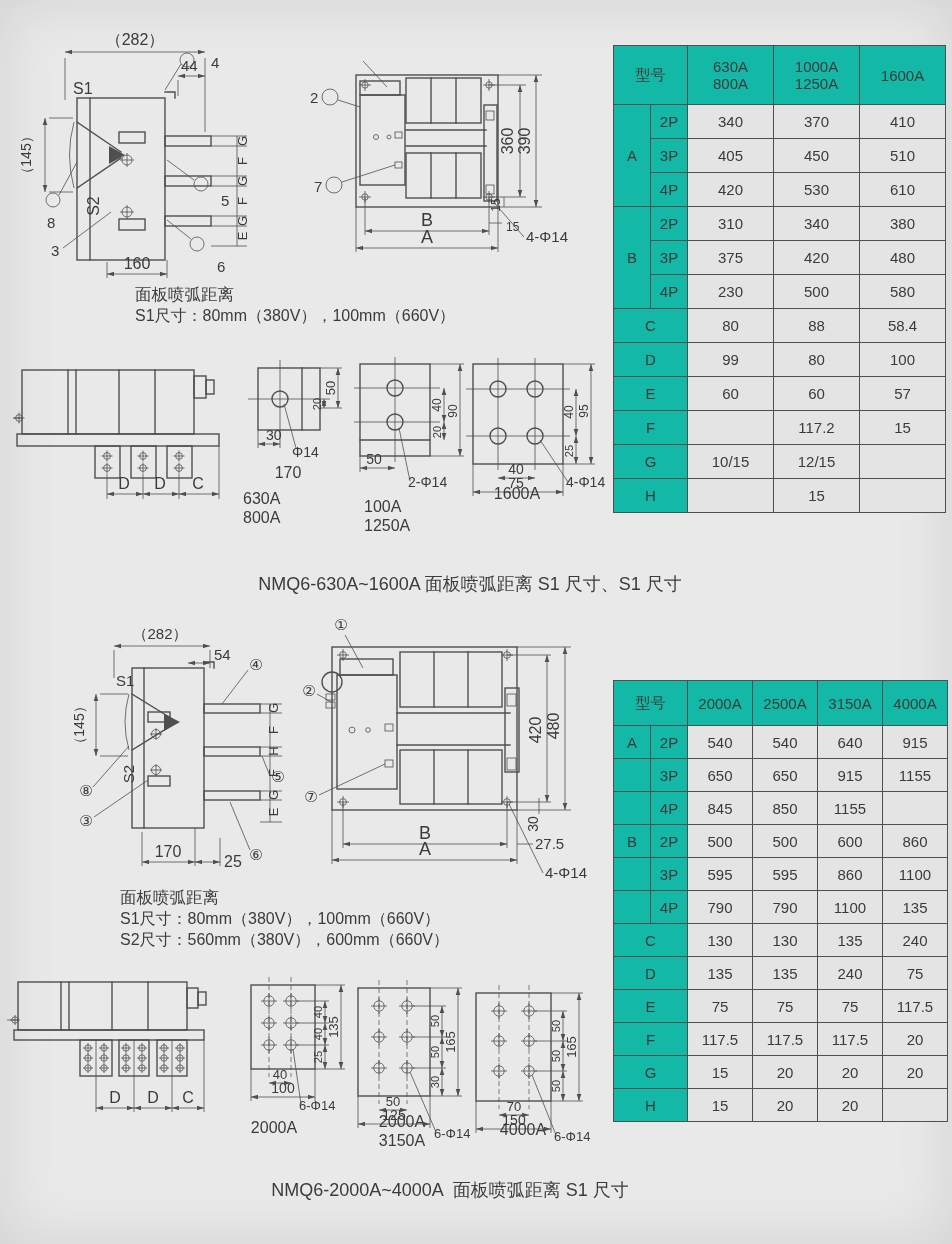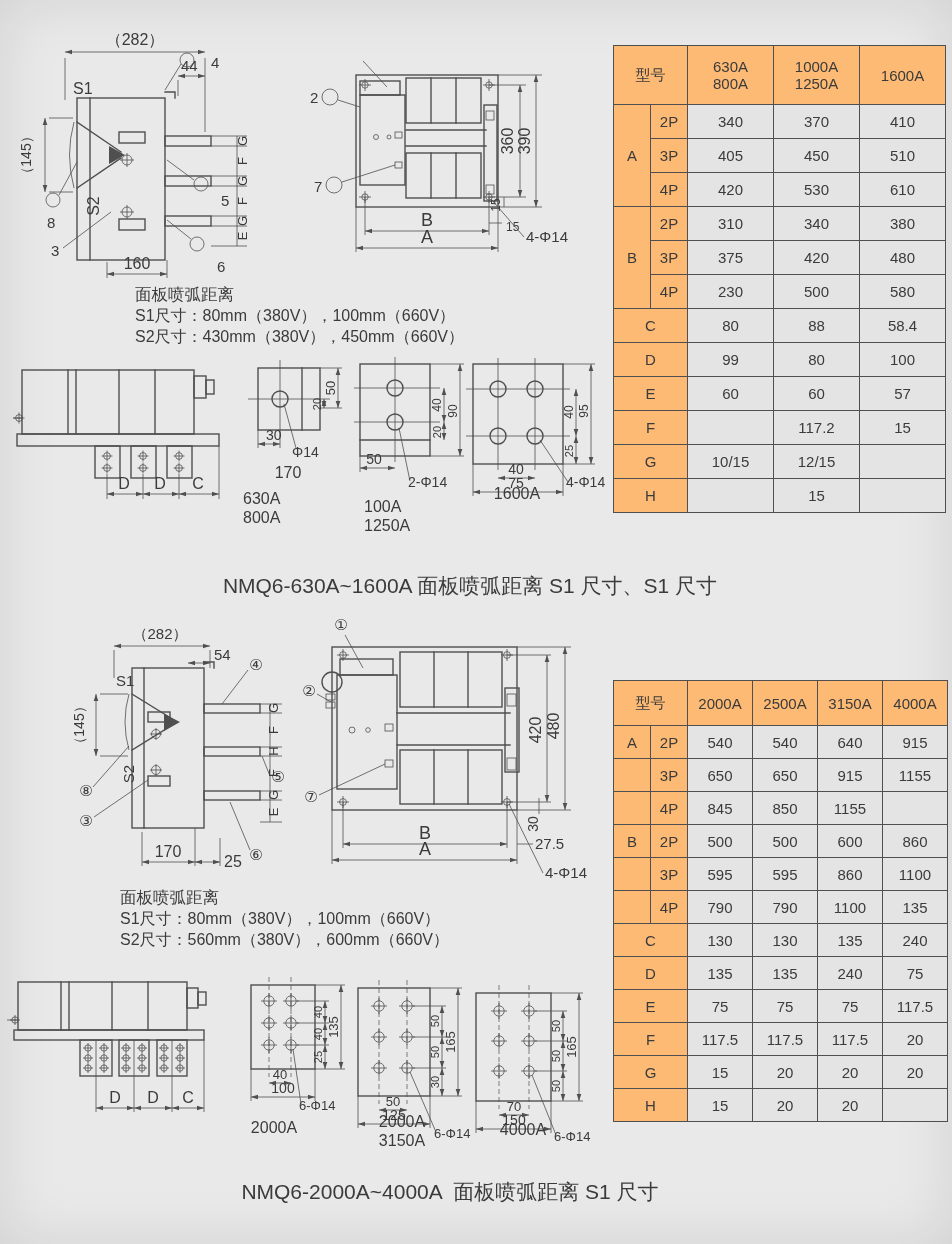--- a/index.html
+++ b/index.html
@@ -11,26 +11,26 @@
   .ln{stroke:#4f4f4f;stroke-width:1.4;fill:none;stroke-linecap:square}
   .tn{stroke:#4f4f4f;stroke-width:.8;fill:none}
   .ds{stroke:#4f4f4f;stroke-width:.7;stroke-dasharray:5 3;fill:none}
   .ar{fill:#4f4f4f;stroke:none}
   .sol{fill:#4f4f4f;stroke:none}
   text{fill:#3b3b3b;font-family:"Liberation Sans","DejaVu Sans",sans-serif}
   .t11{font-size:11px}.t12{font-size:12px}.t13{font-size:13px}
   .t14{font-size:14px}.t15{font-size:15px}.t16{font-size:16px}.t18{font-size:18px}
   .note{font-size:16px;line-height:21px}
   .note .ttl{font-size:16.5px}
-  .cap{text-align:center;font-size:21px;white-space:pre-wrap}
+  .cap{text-align:center;font-size:18px;white-space:pre-wrap}
   .tlabel{font-size:16px;line-height:19px}
   table{border-collapse:collapse;table-layout:fixed;background:#e9e9e9}
   td,th{border:1.2px solid #4f4f4f;text-align:center;vertical-align:middle;
         font-size:15px;font-weight:400;padding:0;overflow:hidden}
-  th,.lbl{background:#fdba74}
+  th,.lbl{background:#14b8a6}
   .val{background:#e4e4e4}
   th{white-space:pre-line}
   #t1 th{height:58px} #t1 td{height:33px}
   #t2 th{height:44px} #t2 td{height:32px}
   #t1{width:332px} #t2{width:332px}
 </style>
 </head>
 <body>
 
 <div id="canvas">
@@ -185,21 +185,20 @@
       <text class="t15" x="42" y="58">2</text>
       <circle class="tn" cx="66" cy="140" r="8"></circle>
         <line class="tn" x1="74" y1="137" x2="127" y2="120"></line>
       <text class="t15" x="46" y="147">7</text>
     </g>
   </svg>
 
   <div class="abs note" style="left:135px;top:284px;width:400px">
     <div class="ttl">面板喷弧距离</div>
     <div>S1尺寸：80mm（380V），100mm（660V）</div>
-    <div>S2尺寸：430mm（380V），450mm（660V）</div>
   </div>
 
   <svg class="abs" style="left:12px;top:356px" width="235" height="155" viewBox="0 0 235 155">
     <defs>
         <g id="xb">
           <circle class="tn" r="3.4"></circle>
           <line class="tn" x1="-5.5" y1="0" x2="5.5" y2="0"></line>
           <line class="tn" x1="0" y1="-5.5" x2="0" y2="5.5"></line>
         </g>
       </defs>

